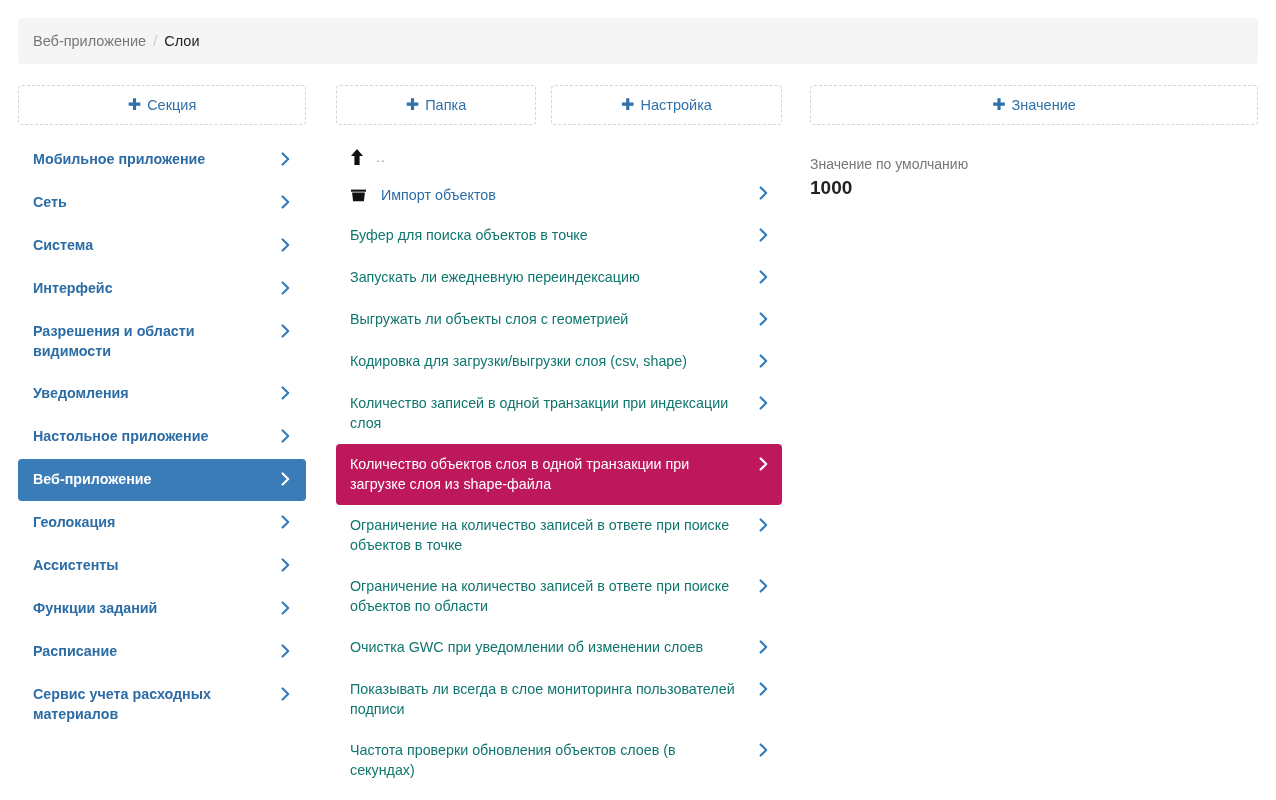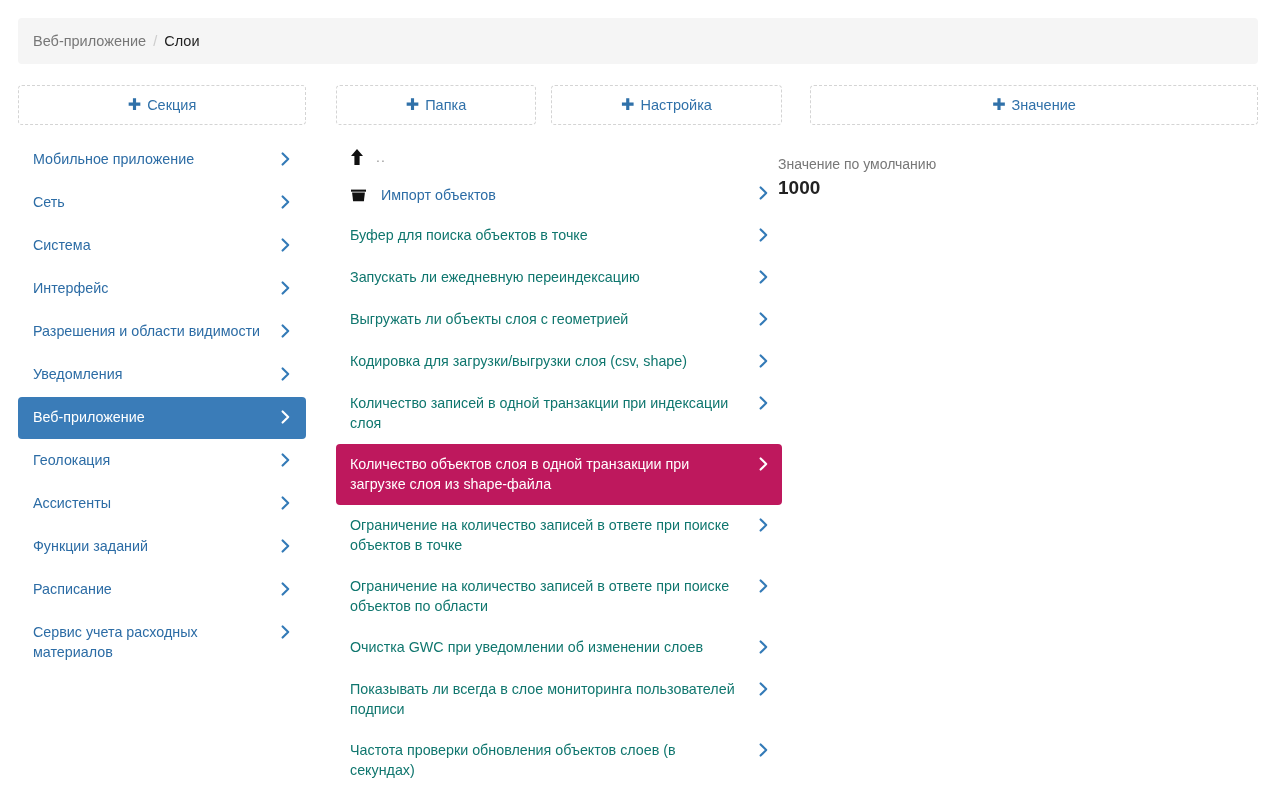--- a/index.html
+++ b/index.html
@@ -82,20 +82,21 @@
   .btn-papka    { position: absolute; left: 336px; top: 85px; width: 200px; }
   .btn-nastr    { position: absolute; left: 551px; top: 85px; width: 231px; }
   .btn-znach    { position: absolute; left: 810px; top: 85px; width: 448px; }
 
   
   .list-sections {
     position: absolute;
     left: 18px;
     top: 139px;
     width: 288px;
+    font-weight: bold;
   }
   .sec-item {
     display: flex;
     align-items: flex-start;
     justify-content: space-between;
     padding: 10px 14px 11px 15px;
     border-radius: 4px;
     color: #2c6ca5;
     font-size: 14.3px;
     line-height: 20px;
@@ -164,21 +165,21 @@
   }
   .folder-row .left {
     display: flex;
     align-items: center;
     gap: 14px;
   }
 
   
   .value-panel {
     position: absolute;
-    left: 778px;
+    left: 810px;
     top: 155px;
     width: 448px;
   }
   .value-label {
     color: #777777;
     font-size: 14px;
     line-height: 19px;
   }
   .value-main {
     color: #222222;
@@ -266,20 +267,28 @@
       <div class="sec-item">
         <span class="lbl">Разрешения и области видимости</span>
         <span class="chev">
           <svg width="9" height="14" viewBox="0 0 9 14" fill="none" stroke-width="2.1" stroke-linecap="round" stroke-linejoin="round" aria-hidden="true">
             <path d="M1.6 1.4 L7.2 7 L1.6 12.6"></path>
           </svg>
         </span>
       </div>
       <div class="sec-item">
         <span class="lbl">Уведомления</span>
+        <span class="chev">
+          <svg width="9" height="14" viewBox="0 0 9 14" fill="none" stroke-width="2.1" stroke-linecap="round" stroke-linejoin="round" aria-hidden="true">
+            <path d="M1.6 1.4 L7.2 7 L1.6 12.6"></path>
+          </svg>
+        </span>
+      </div>
+      <div class="sec-item">
+        <span class="lbl">Настольное приложение</span>
         <span class="chev">
           <svg width="9" height="14" viewBox="0 0 9 14" fill="none" stroke-width="2.1" stroke-linecap="round" stroke-linejoin="round" aria-hidden="true">
             <path d="M1.6 1.4 L7.2 7 L1.6 12.6"></path>
           </svg>
         </span>
       </div>
       <div class="sec-item active">
         <span class="lbl">Веб-приложение</span>
         <span class="chev">
           <svg width="9" height="14" viewBox="0 0 9 14" fill="none" stroke-width="2.1" stroke-linecap="round" stroke-linejoin="round" aria-hidden="true">

